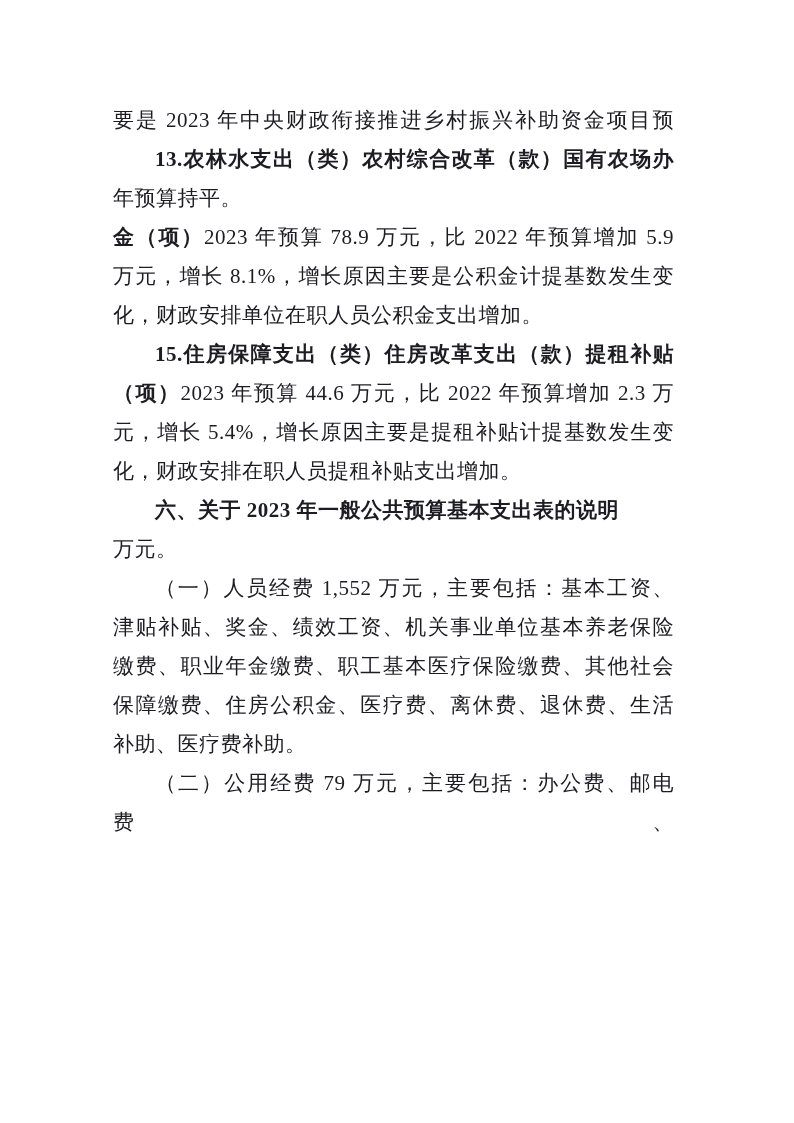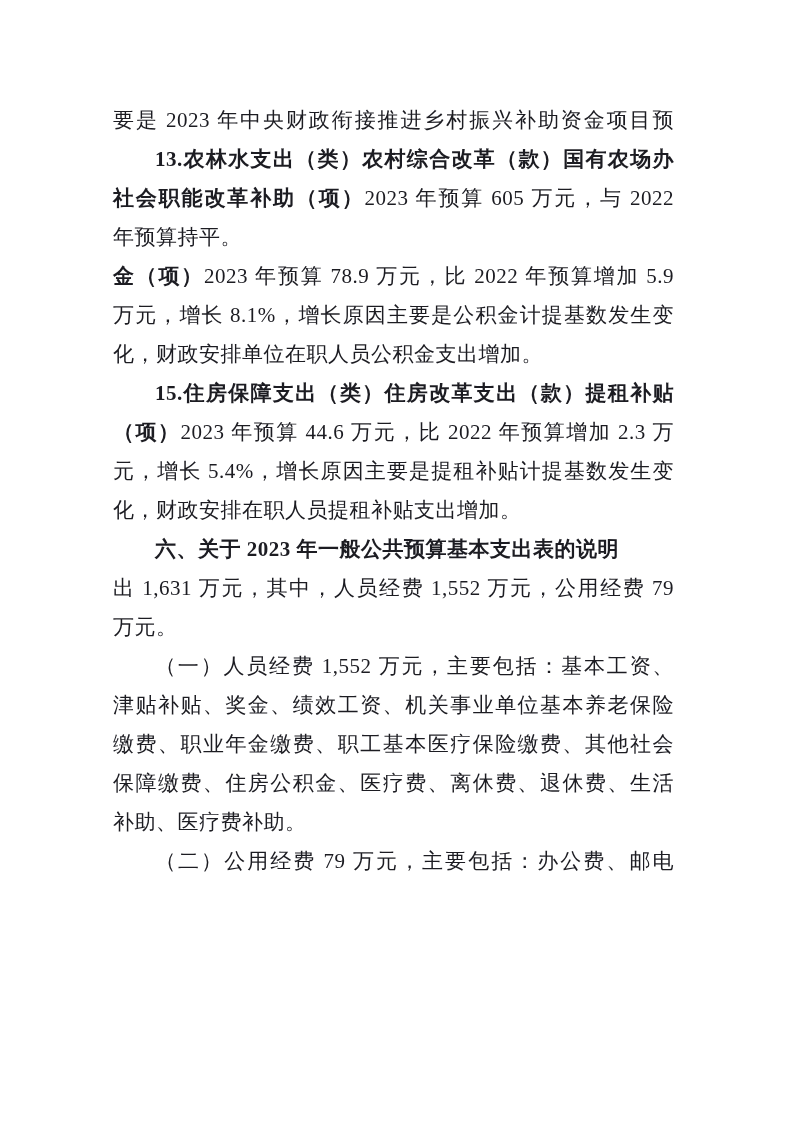--- a/index.html
+++ b/index.html
@@ -55,35 +55,33 @@
 </style>
 </head>
 <body>
 
 <div class="page">
   <div class="content">
 
     <div class="line j"><span class="b"></span><span>要是 2023 年中央财政衔接推进乡村振兴补助资金项目预</span></div>
 
     <div class="line j i"><span class="b">13.农林水支出（类）农村综合改革（款）国有农场办</span><span></span></div>
-    <div class="line j"><span class="b">社会职能改革补助（项）</span><span>2023 年预算 605 万元，与 2022</span></div>
     <div class="line"><span class="b"></span><span>年预算持平。</span></div>
 
     <div class="line j"><span class="b">金（项）</span><span>2023 年预算 78.9 万元，比 2022 年预算增加 5.9</span></div>
     <div class="line j"><span class="b"></span><span>万元，增长 8.1%，增长原因主要是公积金计提基数发生变</span></div>
     <div class="line"><span class="b"></span><span>化，财政安排单位在职人员公积金支出增加。</span></div>
 
     <div class="line j i"><span class="b">15.住房保障支出（类）住房改革支出（款）提租补贴</span><span></span></div>
     <div class="line j"><span class="b">（项）</span><span>2023 年预算 44.6 万元，比 2022 年预算增加 2.3 万</span></div>
     <div class="line j"><span class="b"></span><span>元，增长 5.4%，增长原因主要是提租补贴计提基数发生变</span></div>
     <div class="line"><span class="b"></span><span>化，财政安排在职人员提租补贴支出增加。</span></div>
 
     <div class="line i"><span class="b">六、关于 2023 年一般公共预算基本支出表的说明</span><span></span></div>
 
-    <div class="line j"><span class="b"></span><span>出 1,631 万元，其中，人员经费 1,552 万元，公用经费 79</span></div>
     <div class="line"><span class="b"></span><span>万元。</span></div>
 
     <div class="line j i"><span class="b"></span><span>（一）人员经费 1,552 万元，主要包括：基本工资、</span></div>
     <div class="line j"><span class="b"></span><span>津贴补贴、奖金、绩效工资、机关事业单位基本养老保险</span></div>
     <div class="line j"><span class="b"></span><span>缴费、职业年金缴费、职工基本医疗保险缴费、其他社会</span></div>
     <div class="line j"><span class="b"></span><span>保障缴费、住房公积金、医疗费、离休费、退休费、生活</span></div>
     <div class="line"><span class="b"></span><span>补助、医疗费补助。</span></div>
 
     <div class="line j i"><span class="b"></span><span>（二）公用经费 79 万元，主要包括：办公费、邮电费、</span></div>
 

